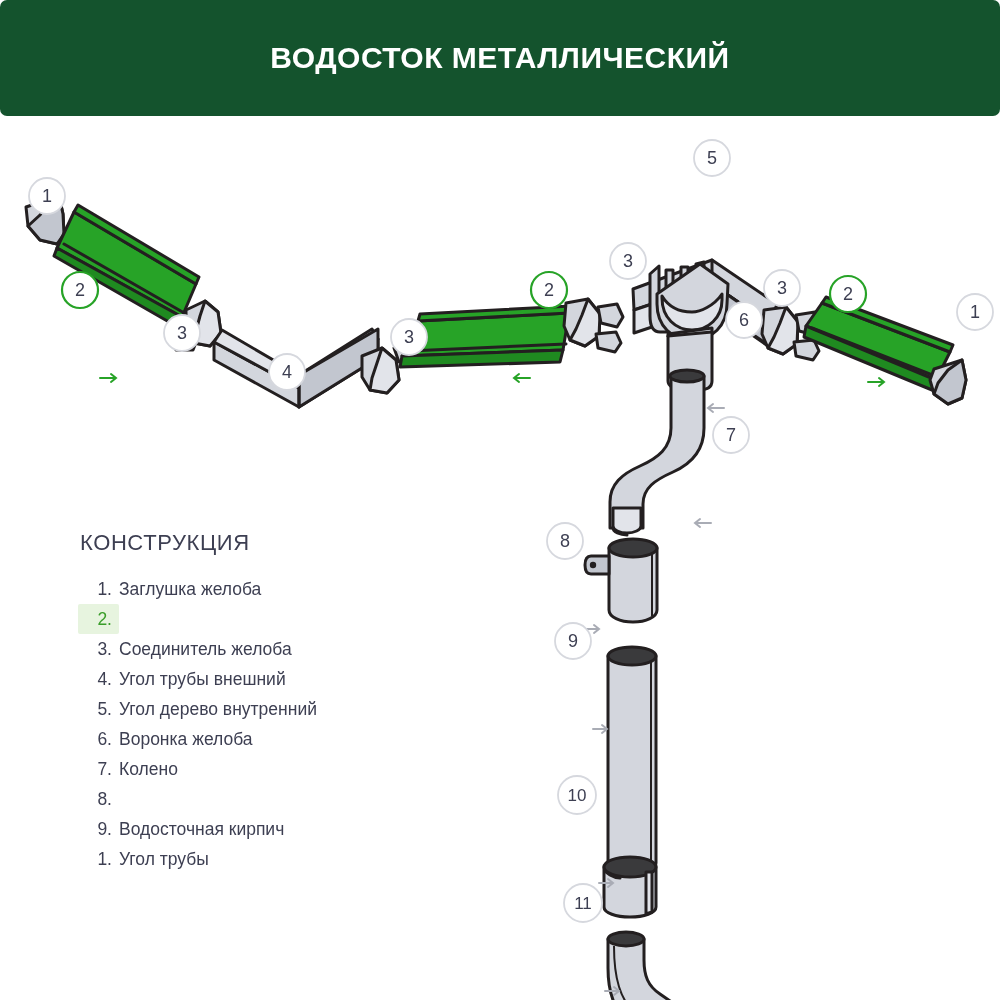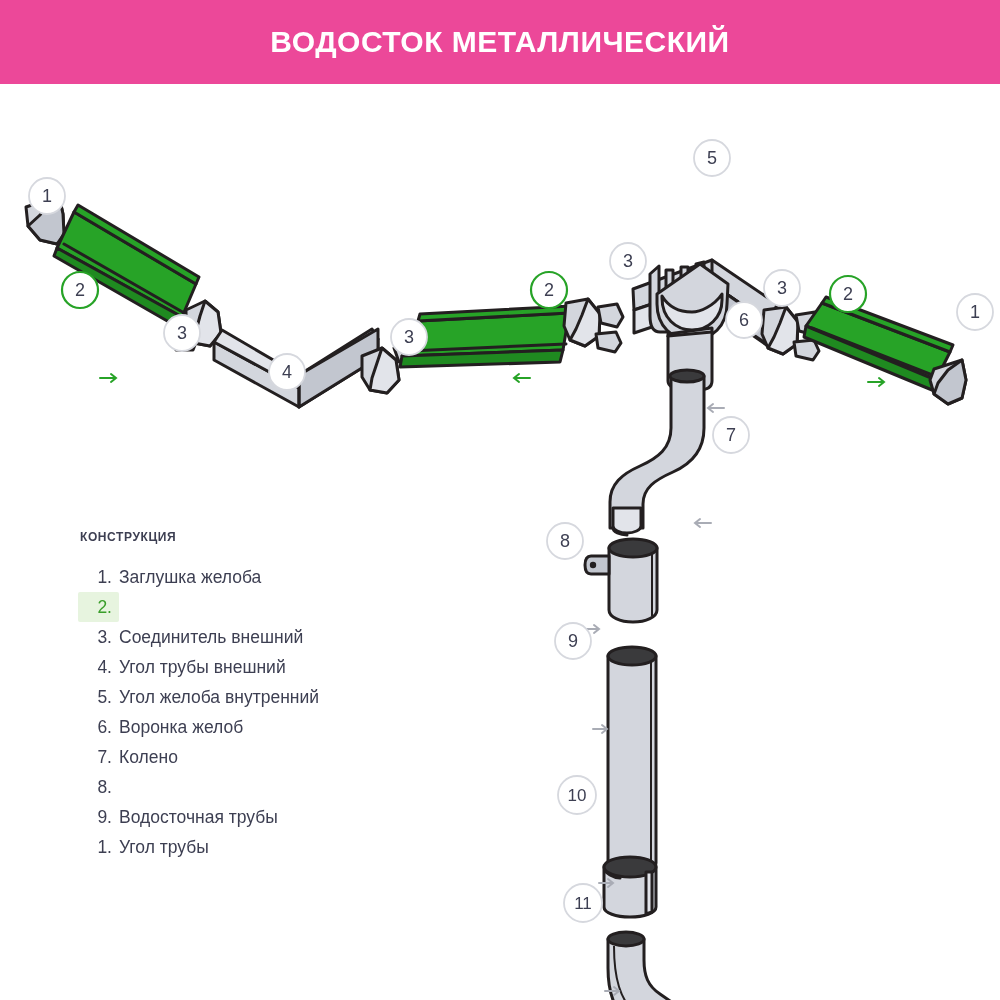--- a/index.html
+++ b/index.html
@@ -15,25 +15,26 @@
     overflow: hidden;
     font-family: "Liberation Sans", "DejaVu Sans", sans-serif;
     color: #3d3f52;
   }
 
   
   .header {
     position: absolute;
     left: 0; top: 0;
     width: 1000px;
-    height: 84px;
-    background: #ec4899;
+    height: 116px;
+    background: #14532d;
     display: flex;
     align-items: center;
     justify-content: center;
+    border-radius: 7px;
   }
   .header-title {
     color: #ffffff;
     font-size: 30px;
     font-weight: bold;
     letter-spacing: 0.5px;
     text-transform: uppercase;
     white-space: nowrap;
   }
 
@@ -51,22 +52,22 @@
   }
 
   
   .legend {
     position: absolute;
     left: 78px;
     top: 530px;
     width: 380px;
   }
   .legend-title {
-    font-size: 12px;
-    font-weight: bold;
+    font-size: 22px;
+    font-weight: normal;
     letter-spacing: 0.6px;
     color: #3d3f52;
     margin: 0 0 18px 2px;
   }
   .legend-list {
     list-style: none;
     margin: 0;
     padding: 0;
   }
   .legend-row {
@@ -324,43 +325,43 @@
   <ul class="legend-list" id="legend-list">
       <li class="legend-row">
         <span class="legend-num">1.</span>
         <span class="legend-label">Заглушка желоба</span>
       </li>
       <li class="legend-row hl">
         <span class="legend-num">2.</span>
       </li>
       <li class="legend-row">
         <span class="legend-num">3.</span>
-        <span class="legend-label">Соединитель внешний</span>
+        <span class="legend-label">Соединитель желоба</span>
       </li>
       <li class="legend-row">
         <span class="legend-num">4.</span>
         <span class="legend-label">Угол трубы внешний</span>
       </li>
       <li class="legend-row">
         <span class="legend-num">5.</span>
-        <span class="legend-label">Угол желоба внутренний</span>
+        <span class="legend-label">Угол дерево внутренний</span>
       </li>
       <li class="legend-row">
         <span class="legend-num">6.</span>
-        <span class="legend-label">Воронка желоб</span>
+        <span class="legend-label">Воронка желоба</span>
       </li>
       <li class="legend-row">
         <span class="legend-num">7.</span>
         <span class="legend-label">Колено</span>
       </li>
       <li class="legend-row">
         <span class="legend-num">8.</span>
       </li>
       <li class="legend-row">
         <span class="legend-num">9.</span>
-        <span class="legend-label">Водосточная трубы</span>
+        <span class="legend-label">Водосточная кирпич</span>
       </li>
       <li class="legend-row">
         <span class="legend-num">1.</span>
         <span class="legend-label">Угол трубы</span>
       </li>
     </ul>
 </div>
 
 </body></html>

